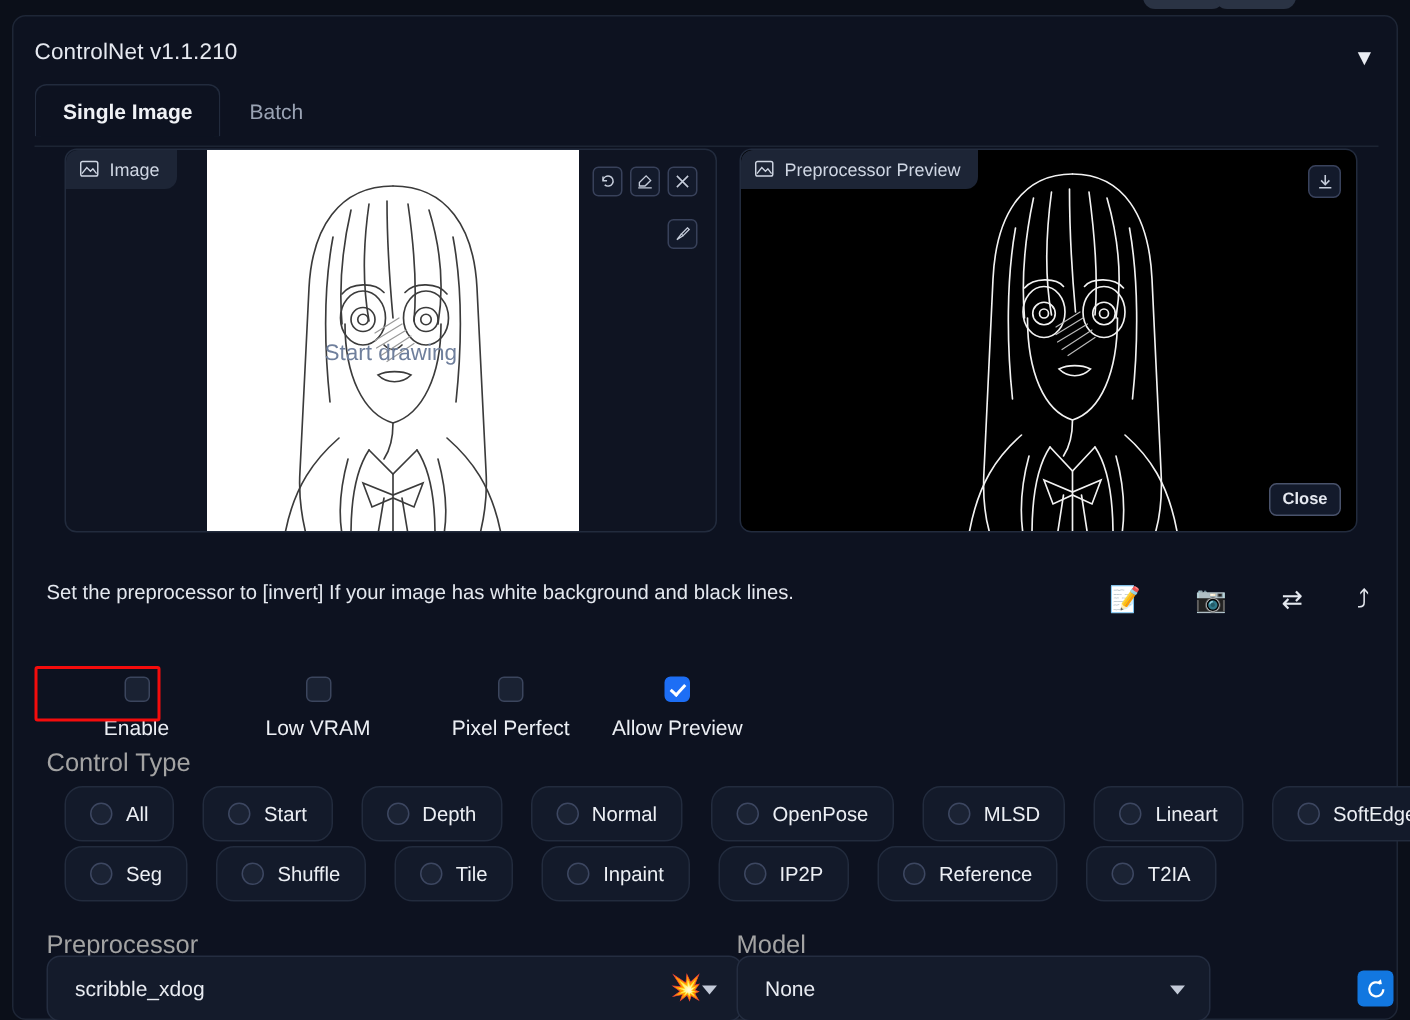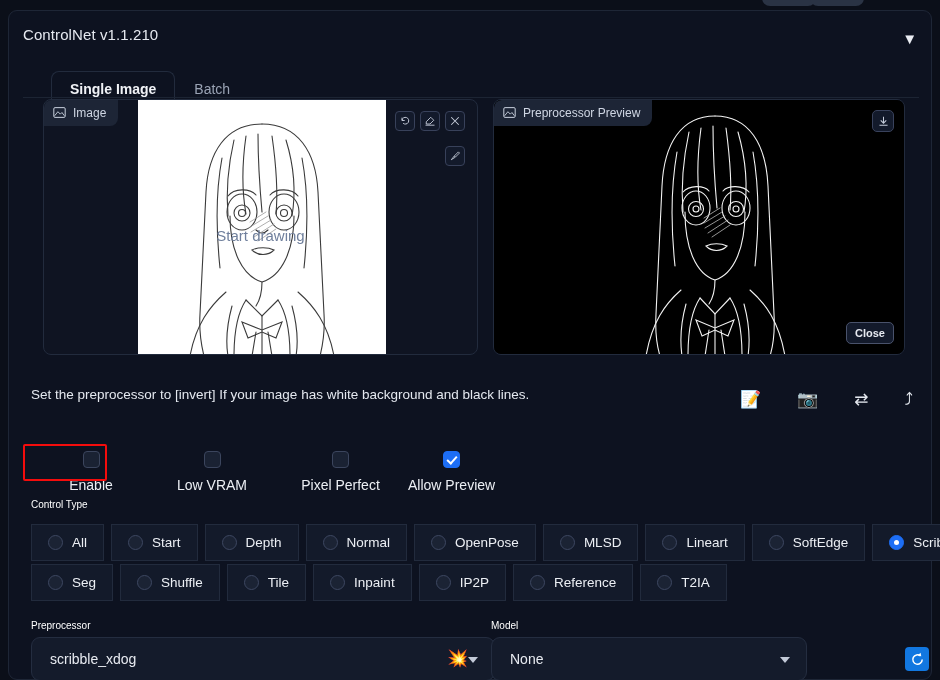--- a/index.html
+++ b/index.html
@@ -29,21 +29,21 @@
   .panel-title {
     position: absolute; left: 14px; top: 15px;
     font-size: 15px; color: #e6e9f0; letter-spacing: .1px;
   }
   .collapse-arrow {
     position: absolute; right: 14px; top: 20px;
     color: #e9ecf2; font-size: 15px; line-height: 1; cursor: pointer;
   }
 
   
-  .tabs { position: absolute; left: 14px; top: 60px; display: flex; align-items: flex-end; margin-left: 28px; }
+  .tabs { position: absolute; left: 14px; top: 45px; display: flex; align-items: flex-end; }
   .tab {
     font-size: 14px; padding: 9px 18px 9px 18px;
     color: #9aa3b4; cursor: pointer; border: 1px solid transparent;
     border-bottom: none; border-radius: 8px 8px 0 0;
   }
   .tab.active {
     color: #f0f2f6; font-weight: bold;
     background: #0d1220;
     border-color: #222b3d;
   }
@@ -145,32 +145,32 @@
   .cb-label { font-size: 14px; color: #eceff4; white-space: nowrap; }
 
   .enable-hl {
     position: absolute; left: 14px; top: 433px;
     width: 84px; height: 37px;
     border: 2px solid #f40c0c; border-radius: 2px;
     pointer-events: none;
   }
 
   
-  .section-label { position: absolute; font-size: 10px; color: #ffffff; }
+  .section-label { position: absolute; font-size: 17px; color: #a3a3a3; }
   .ct-label { left: 22px; top: 488px; }
 
   .radio-row { position: absolute; left: 22px; display: flex; gap: 7px; }
   .ct-row1 { top: 513px; }
   .ct-row2 { top: 553px; }
 
   .radio-pill {
     display: flex; align-items: center; gap: 9px;
     height: 37px; padding: 0 16px;
     background: #131a2a; border: 1px solid #222b3d;
-    border-radius: 0; cursor: pointer;
+    border-radius: 12px; cursor: pointer; margin-left: 12px;
   }
   .rd {
     width: 15px; height: 15px; border-radius: 50%;
     background: #1b2334; border: 1px solid #3d4761; flex: none;
     position: relative;
   }
   .rd.sel { background: #1d6ef5; border-color: #1d6ef5; }
   .rd.sel::after {
     content: ""; position: absolute; left: 4px; top: 4px;
     width: 5px; height: 5px; border-radius: 50%; background: #fff;

